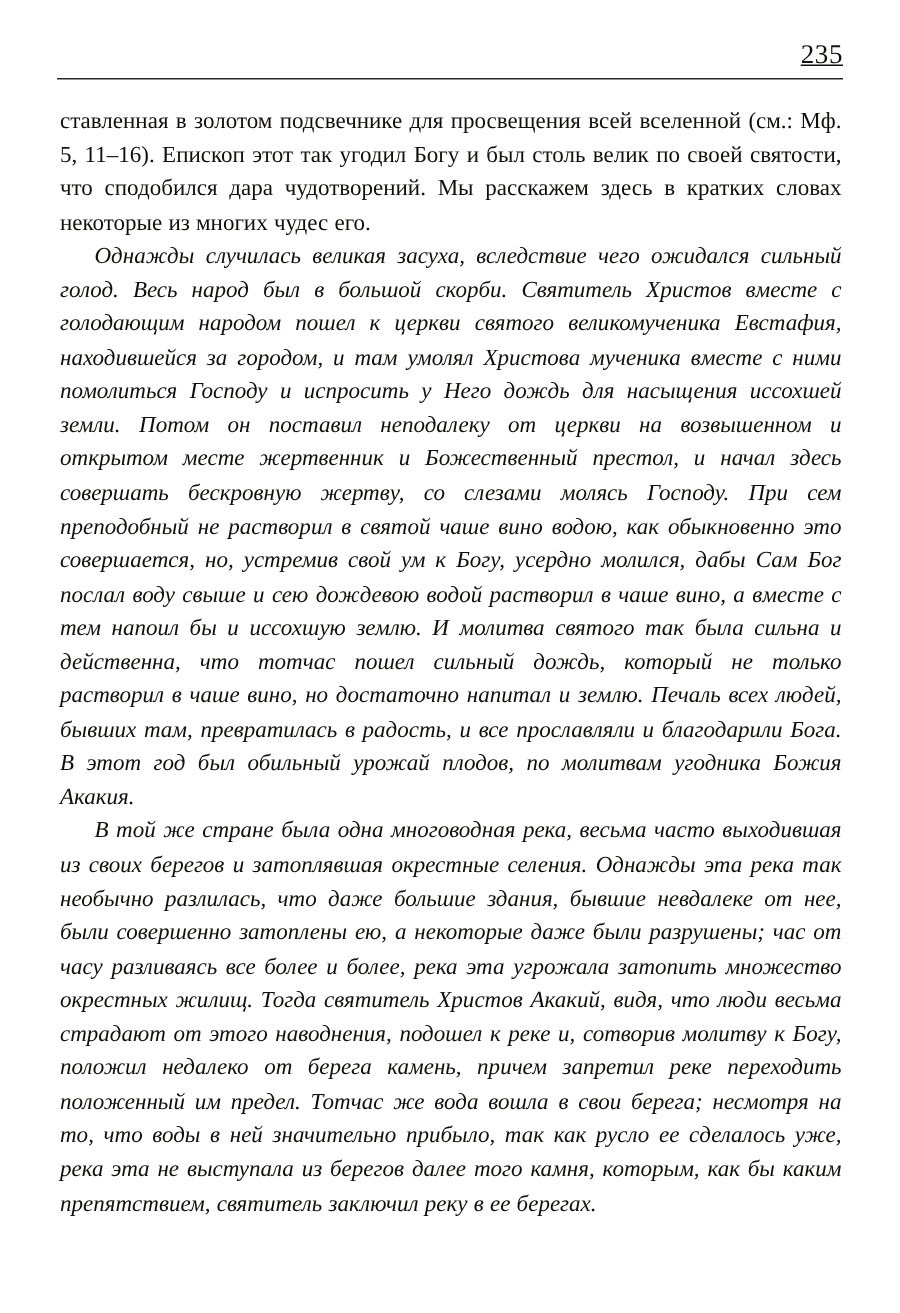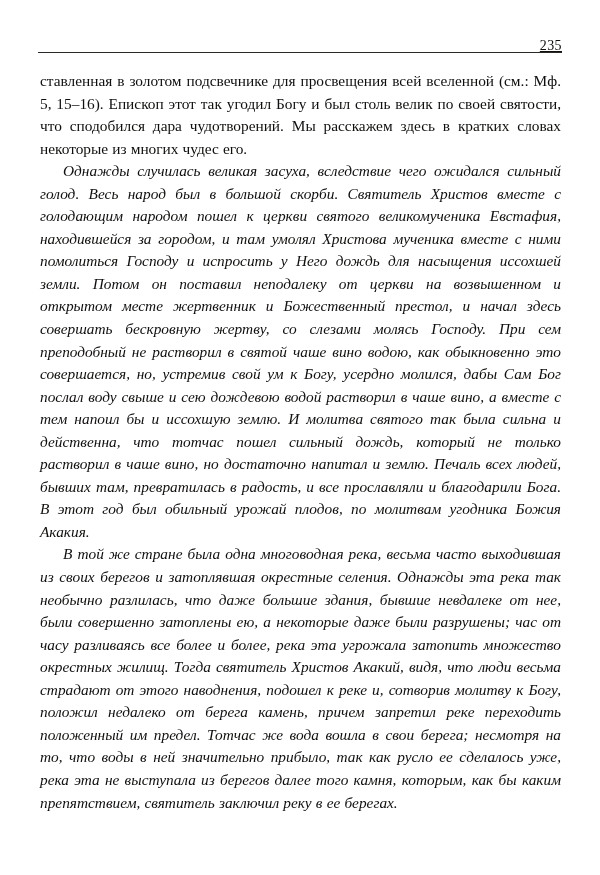--- a/index.html
+++ b/index.html
@@ -37,22 +37,22 @@
     text-align: center;
     font-style: italic;
     font-size: 14.6px;
     letter-spacing: 1.25px;
     white-space: nowrap;
     color: #120f0d;
   }
   .running-head-folio {
     position: absolute;
     right: 0;
-    top: 12px;
-    font-size: 14px;
+    top: 0;
+    font-size: 18px;
     letter-spacing: 0.4px;
     color: #120f0d;
     text-decoration: underline;
   }
   .head-rule {
     position: absolute;
     left: 38px;
     right: 38px;
     top: 52px;
     height: 0;
@@ -87,18 +87,18 @@
 
 <div class="page">
 
   <div class="running-head">
     <div class="running-head-folio">235</div>
   </div>
 
   <div class="head-rule"></div>
 
   <div class="textblock">
-    <p>ставленная в золотом подсвечнике для просвещения всей вселенной (см.: Мф. 5, 15–16). Епископ этот так угодил Богу и был столь велик по своей святости, что сподобился дара чудотворений. Мы расскажем здесь в кратких словах некоторые из многих чудес его.</p>
+    <p>ставленная в золотом подсвечнике для просвещения всей вселенной (см.: Мф. 5, 11–16). Епископ этот так угодил Богу и был столь велик по своей святости, что сподобился дара чудотворений. Мы расскажем здесь в кратких словах некоторые из многих чудес его.</p>
     <p class="indent">Однажды случилась великая засуха, вследствие чего ожидался сильный голод. Весь народ был в большой скорби. Святитель Христов вместе с голодающим народом пошел к церкви святого великомученика Евстафия, находившейся за городом, и там умолял Христова мученика вместе с ними помолиться Господу и испросить у Него дождь для насыщения иссохшей земли. Потом он поставил неподалеку от церкви на возвышенном и открытом месте жертвенник и Божественный престол, и начал здесь совершать бескровную жертву, со слезами молясь Господу. При сем преподобный не растворил в святой чаше вино водою, как обыкновенно это совершается, но, устремив свой ум к Богу, усердно молился, дабы Сам Бог послал воду свыше и сею дождевою водой растворил в чаше вино, а вместе с тем напоил бы и иссохшую землю. И молитва святого так была сильна и действенна, что тотчас пошел сильный дождь, который не только растворил в чаше вино, но достаточно напитал и землю. Печаль всех людей, бывших там, превратилась в радость, и все прославляли и благодарили Бога. В этот год был обильный урожай плодов, по молитвам угодника Божия Акакия.</p>
     <p class="indent">В той же стране была одна многоводная река, весьма часто выходившая из своих берегов и затоплявшая окрестные селения. Однажды эта река так необычно разлилась, что даже большие здания, бывшие невдалеке от нее, были совершенно затоплены ею, а некоторые даже были разрушены; час от часу разливаясь все более и более, река эта угрожала затопить множество окрестных жилищ. Тогда святитель Христов Акакий, видя, что люди весьма страдают от этого наводнения, подошел к реке и, сотворив молитву к Богу, положил недалеко от берега камень, причем запретил реке переходить положенный им предел. Тотчас же вода вошла в свои берега; несмотря на то, что воды в ней значительно прибыло, так как русло ее сделалось уже, река эта не выступала из берегов далее того камня, которым, как бы каким препятствием, святитель заключил реку в ее берегах.</p>
   </div>
 
 </div>
 
 </body></html>

